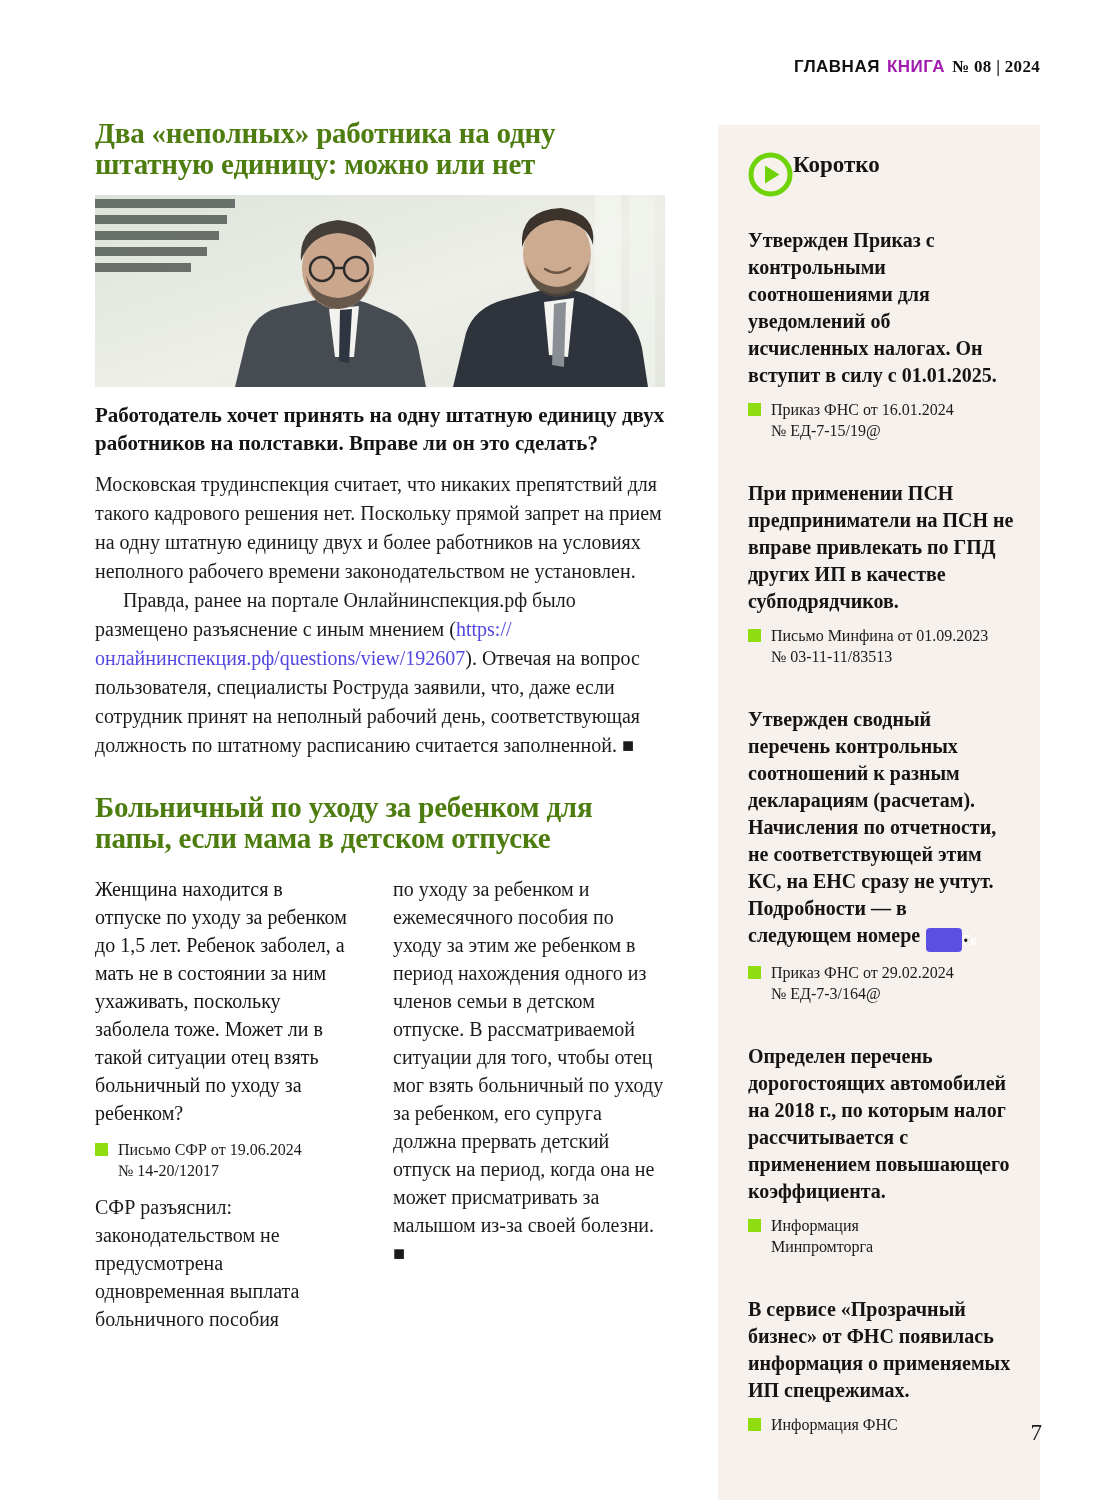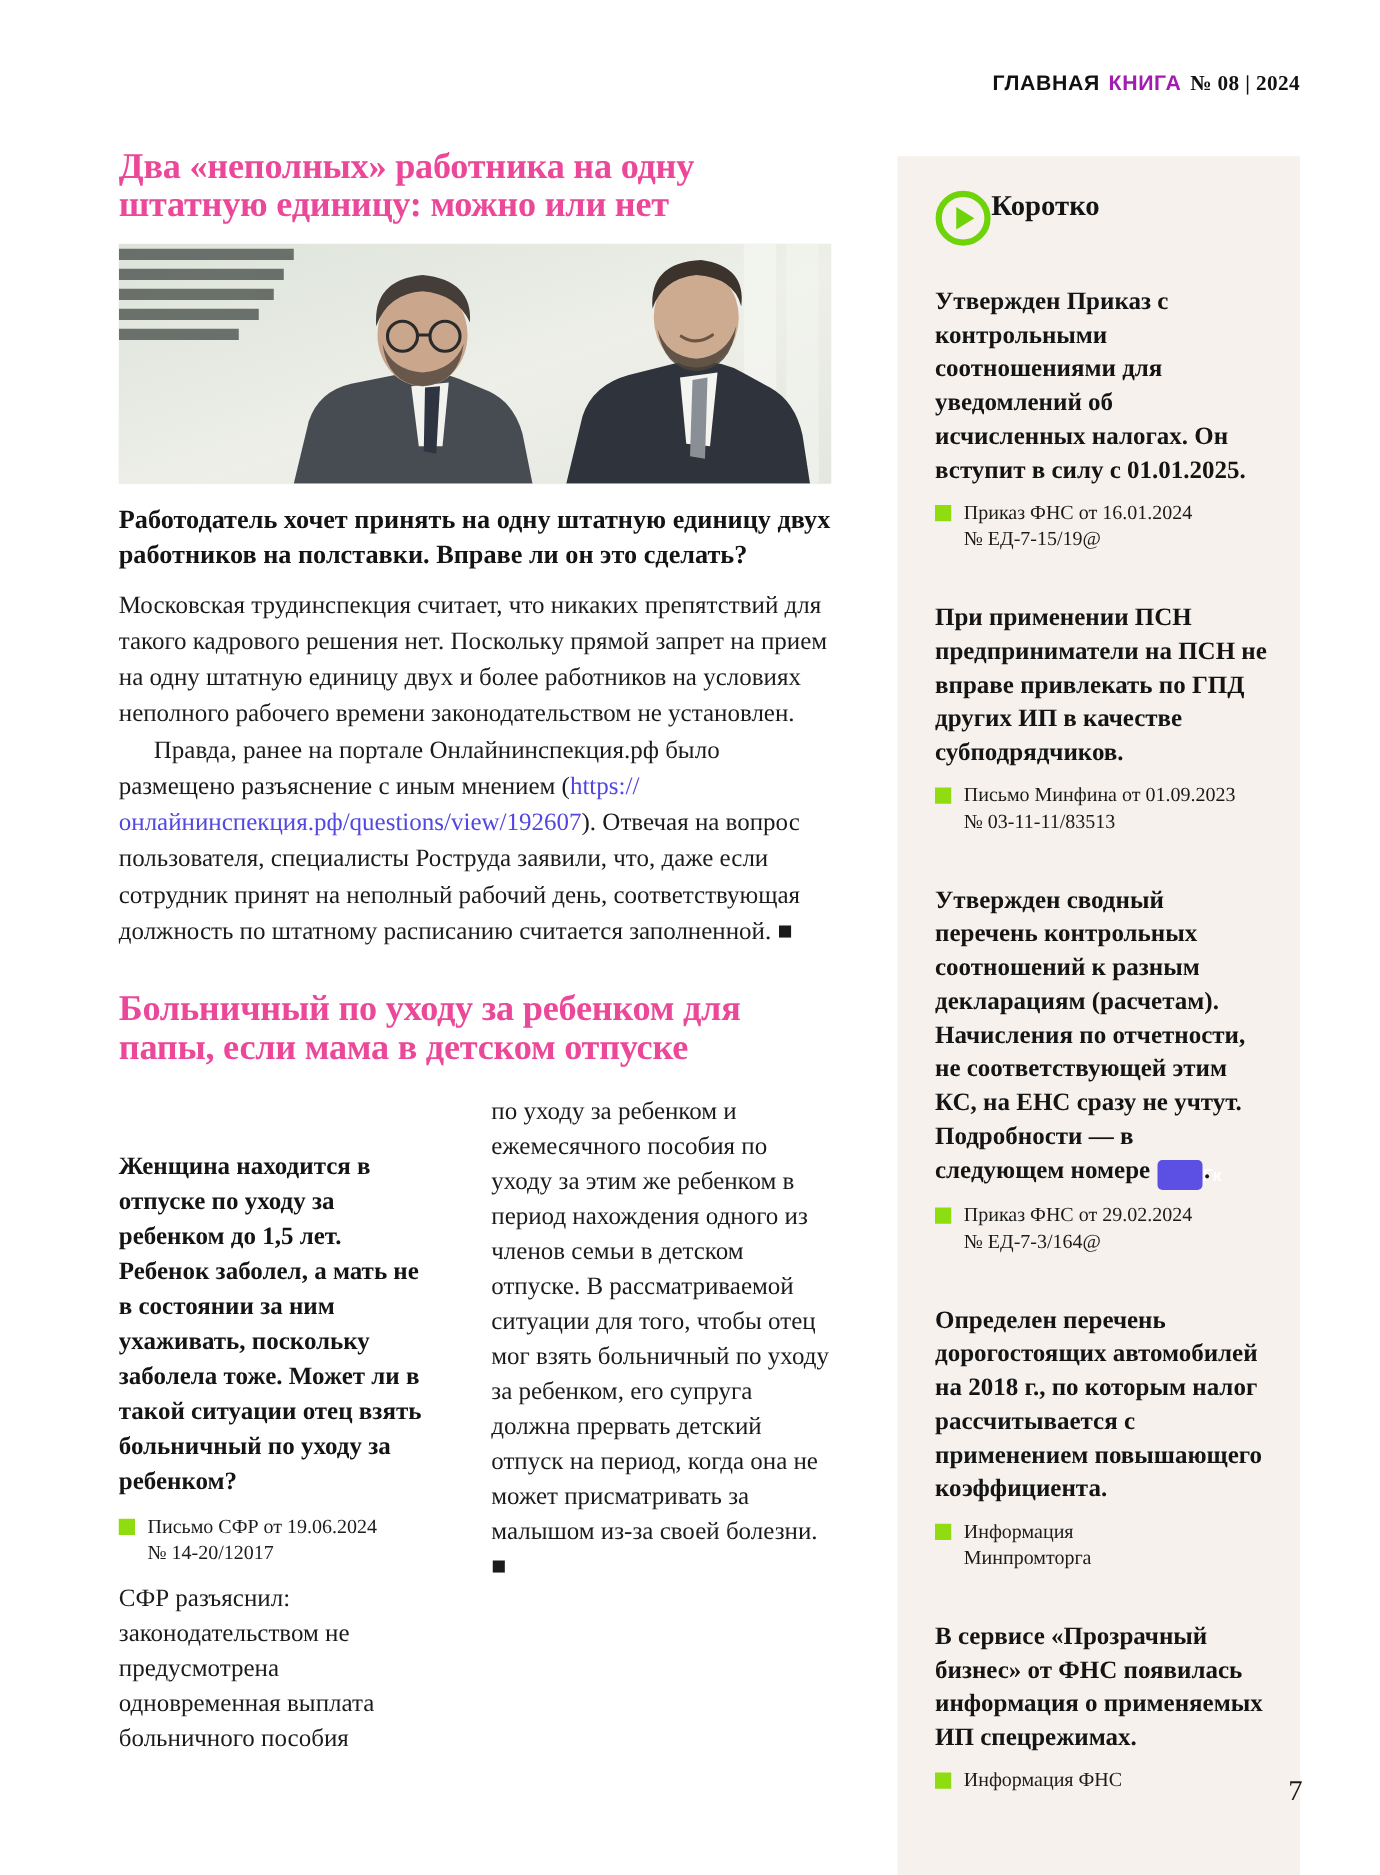--- a/index.html
+++ b/index.html
@@ -15,21 +15,21 @@
     position:absolute; top:57px; right:64px;
     font-family:"Liberation Sans","DejaVu Sans",sans-serif;
     font-weight:bold; font-size:17px; letter-spacing:.5px;
     display:flex; gap:7px; align-items:baseline; color:#111;
   }
   .masthead .accent { color:#a21caf; }
   .masthead .issue { font-family:"Liberation Serif","DejaVu Serif",serif; letter-spacing:.3px; }
   
   .main-col { position:absolute; left:95px; top:118px; width:570px; }
   h1.art-title, h2.art-title {
-    font-size:29px; line-height:31px; font-weight:bold; color:#ec4899;
+    font-size:29px; line-height:31px; font-weight:bold; color:#4d7c0f;
     letter-spacing:-.2px;
   }
   .photo {
     width:570px; height:192px; margin:15px 0 14px; overflow:hidden; background:#e6eae3;
   }
   .photo svg { display:block; }
   .lead {
     font-size:21px; line-height:28px; font-weight:bold; color:#141414; margin-bottom:13px;
   }
   .source { display:flex; gap:10px; align-items:flex-start; margin-bottom:14px; }
@@ -37,21 +37,21 @@
     flex:0 0 auto; width:13px; height:13px; margin-top:4px; background:#8fdd10;
   }
   .source-lines { font-size:16px; line-height:21px; color:#1b1b1b; }
   p.body { font-size:20px; line-height:29px; color:#1b1b1b; }
   p.body.indent { text-indent:28px; }
   a.art-link { color:#5247e0; text-decoration:none; }
   h2.art-title { margin-top:32px; }
   .cols { display:flex; gap:46px; margin-top:21px; }
   .col-1 { width:252px; flex:0 0 auto; }
   .col-2 { width:272px; flex:0 0 auto; }
-  .col-lead { font-size:20px; line-height:28px; font-weight:bold; color:#141414; margin-bottom:12px;margin-top:44px; }
+  .col-lead { font-size:20px; line-height:28px; font-weight:normal; color:#141414; margin-bottom:12px; }
   .col-1 .source { margin-bottom:12px; }
   .col-body { font-size:20px; line-height:28px; }
   
   .sidebar {
     position:absolute; left:718px; top:125px; width:322px; min-height:1253px;
     background:#f6f1ec; padding:27px 26px 30px 30px;
   }
   .sb-head { display:flex; gap:0; margin-bottom:26px; }
   .sb-title { font-size:23px; font-weight:bold; color:#141414; }
   .sb-item { margin-bottom:39px; }

